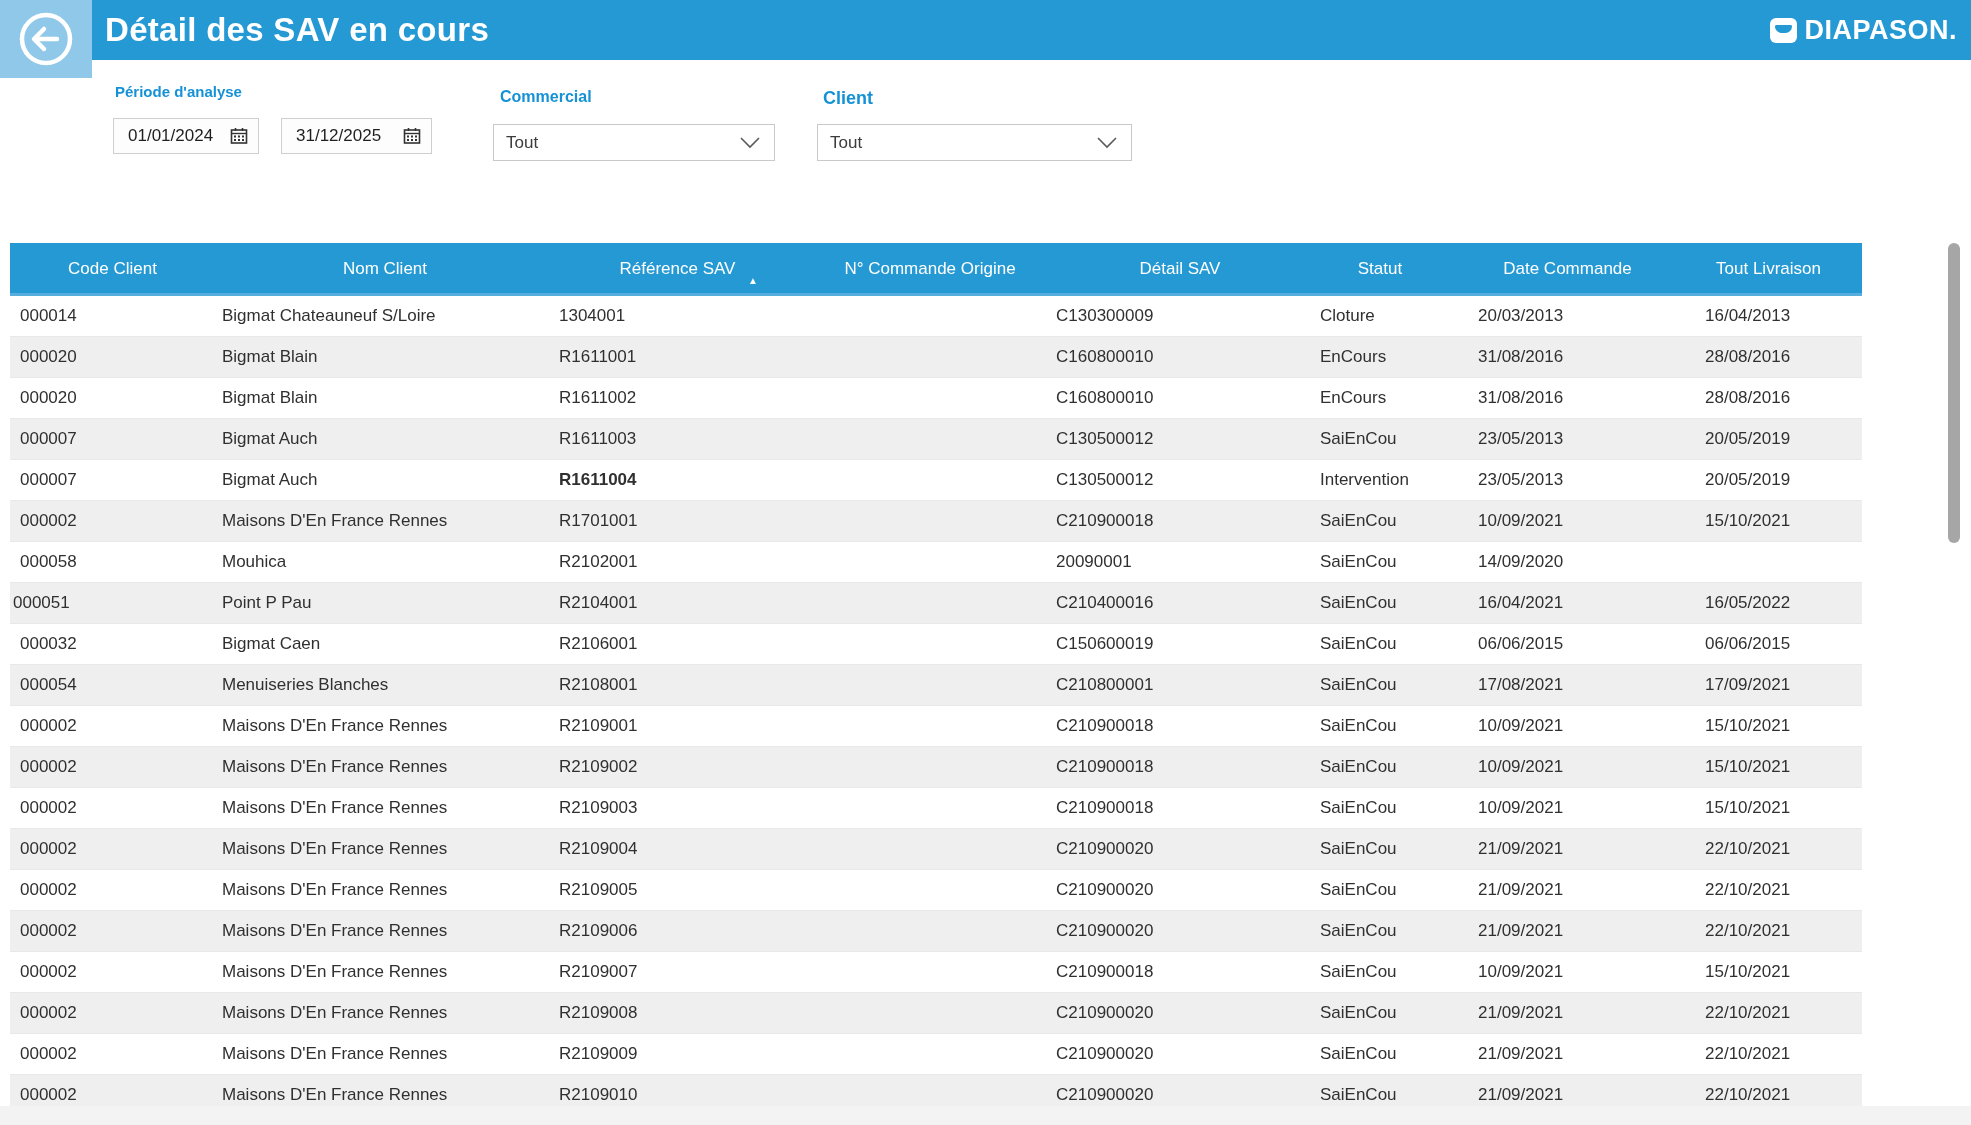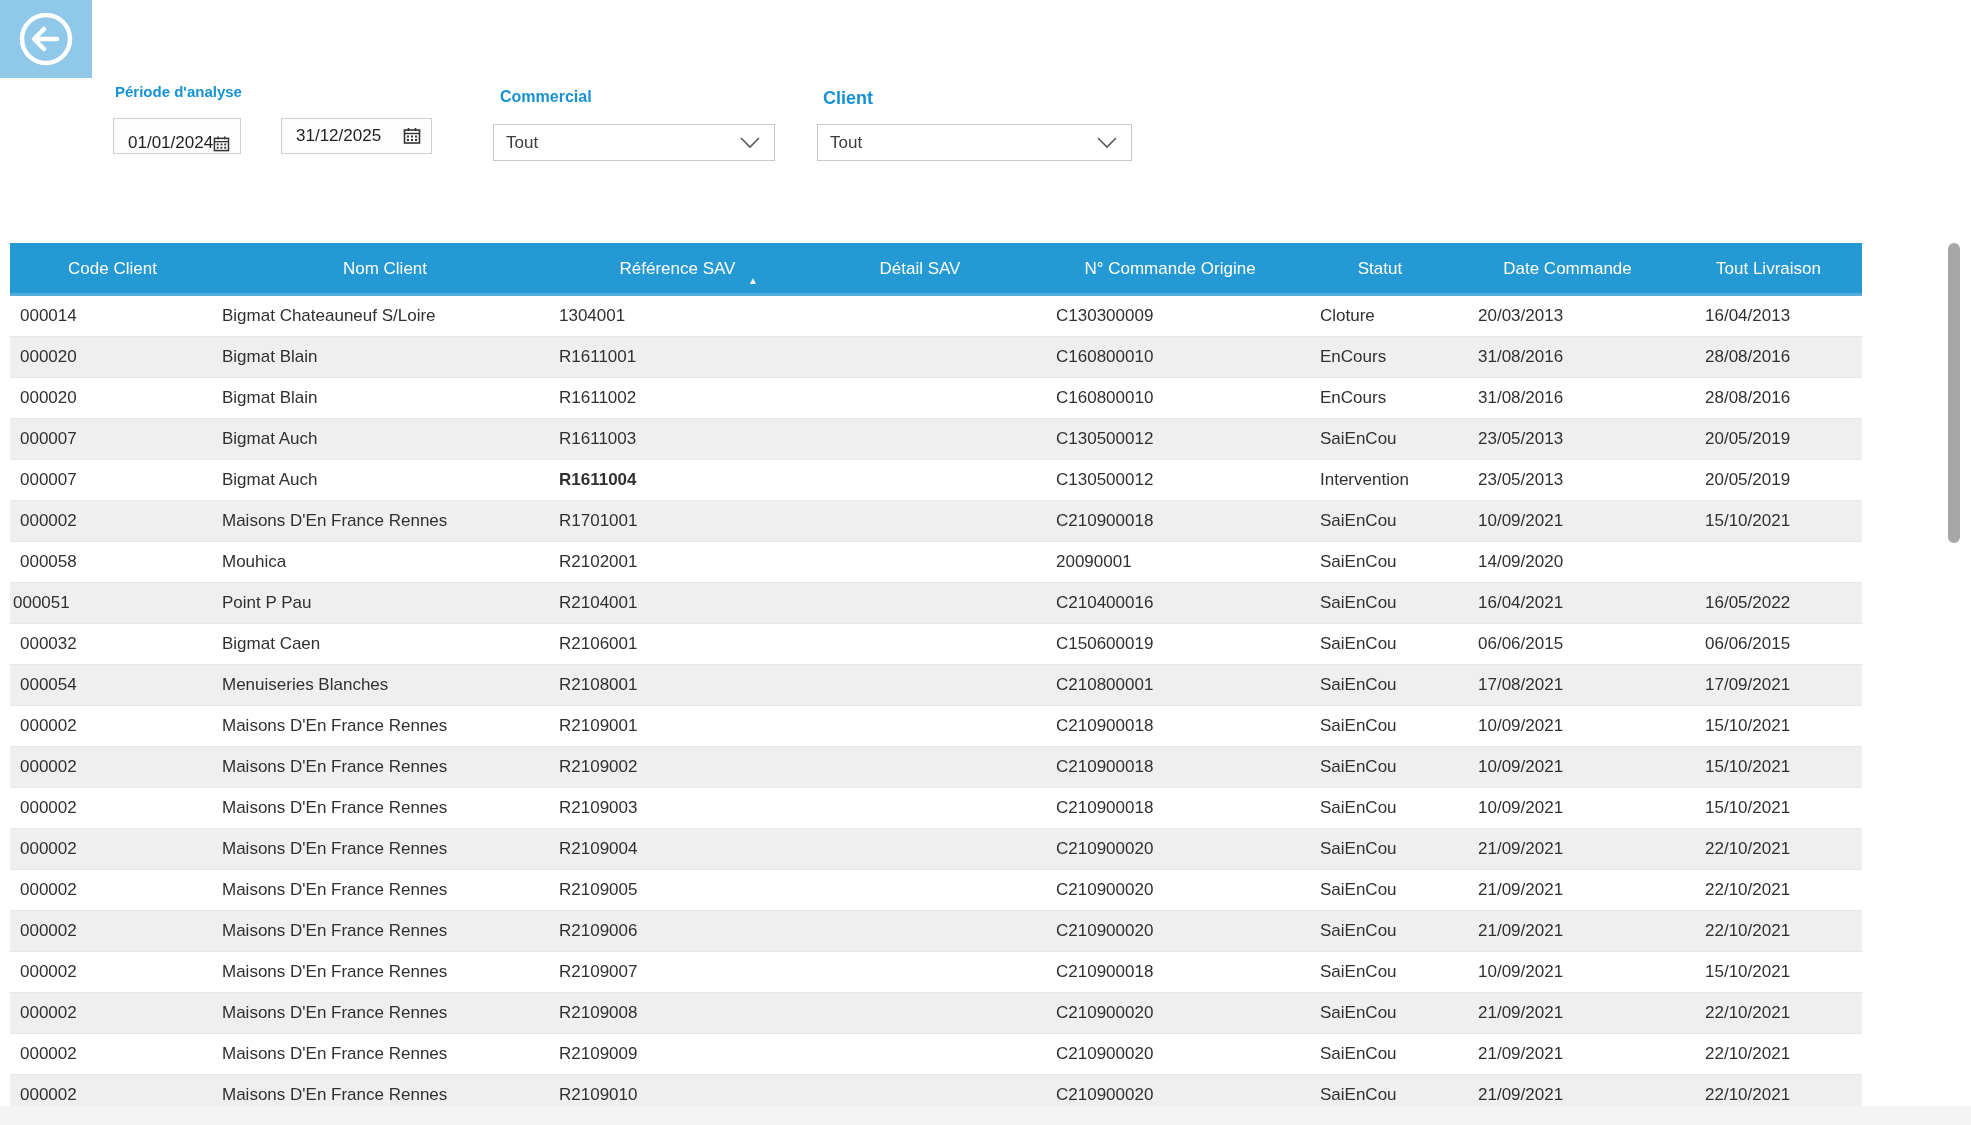--- a/index.html
+++ b/index.html
@@ -21,21 +21,21 @@
 
   
   .flabel{position:absolute;color:#1592d6;font-weight:bold;white-space:nowrap;}
   .lbl-period{left:115px;top:83px;font-size:15px;}
   .lbl-commercial{left:500px;top:88px;font-size:16px;}
   .lbl-client{left:823px;top:88px;font-size:18px;}
 
   .datebox{position:absolute;top:118px;height:36px;background:#fdfdfd;border:1px solid #cfcfcf;
            box-sizing:border-box;display:flex;align-items:center;justify-content:space-between;
            padding:0 10px 0 14px;font-size:17px;color:#1f1f1f;cursor:text;}
-  .datebox1{left:113px;width:128px;align-items:flex-end;}
+  .datebox1{left:113px;width:146px;}
   .datebox2{left:281px;width:151px;}
 
   .dropdown{position:absolute;top:124px;height:37px;background:#ffffff;border:1px solid #c9c9c9;
             box-sizing:border-box;display:flex;align-items:center;justify-content:space-between;
             padding:0 14px 0 12px;font-size:17px;color:#3c3c3c;cursor:pointer;}
   .dd-commercial{left:493px;width:282px;}
   .dd-client{left:817px;width:315px;}
 
   
   .tablewrap{position:absolute;left:10px;top:243px;width:1852px;height:863px;overflow:hidden;}
@@ -54,20 +54,28 @@
            border-radius:6px;cursor:pointer;}
   .bottomstrip{position:absolute;left:0;top:1106px;width:1971px;height:19px;background:#f3f3f3;cursor:pointer;}
 
   svg{display:block;}
 </style>
 </head>
 <body>
 
 <div class="page">
 
+  <div class="topbar">
+    <div class="brand">
+      <span class="brand-icon">
+          <span class="brand-smile"></span>
+        </span>
+      <span class="brand-text">DIAPASON.</span>
+    </div>
+  </div>
   <div class="backbtn">
     <svg width="56" height="56" viewBox="0 0 56 56">
       <circle cx="28" cy="28" r="24" fill="none" stroke="#ffffff" stroke-width="4.5"></circle>
       <path d="M39 28 H18 M26 18 L16 28 L26 38" fill="none" stroke="#ffffff" stroke-width="4.5" stroke-linecap="round" stroke-linejoin="round"></path>
     </svg>
   </div>
   <h1 class="page-title">Détail des SAV en cours</h1>
 
   <div class="flabel lbl-period">Période d'analyse</div>
   <div class="datebox datebox1">
@@ -119,22 +127,22 @@
     <svg width="20" height="12" viewBox="0 0 20 12">
       <path d="M1 1 L10 10 L19 1" fill="none" stroke="#5a5a5a" stroke-width="1.6"></path>
     </svg>
   </div>
 
   <div class="tablewrap">
     <div class="thead" id="thead">
         <div class="th" style="width: 205px;">Code Client</div>
         <div class="th" style="width: 340px;">Nom Client</div>
         <div class="th" style="width: 245px;">Référence SAV</div>
+        <div class="th" style="width: 260px;">N° Commande Origine</div>
         <div class="th" style="width: 240px;">Détail SAV</div>
-        <div class="th" style="width: 260px;">N° Commande Origine</div>
         <div class="th" style="width: 160px;">Statut</div>
         <div class="th" style="width: 215px;">Date Commande</div>
         <div class="th" style="width: 187px;">Tout Livraison</div>
         <div class="sort-arrow">▲</div>
       </div>
     <div id="tbody">
         <div class="trow">
           <div class="td" style="width: 205px; padding-left: 10px;">000014</div>
           <div class="td" style="width: 340px; padding-left: 7px;">Bigmat Chateauneuf S/Loire</div>
           <div class="td" style="width: 245px; padding-left: 4px;">1304001</div>

